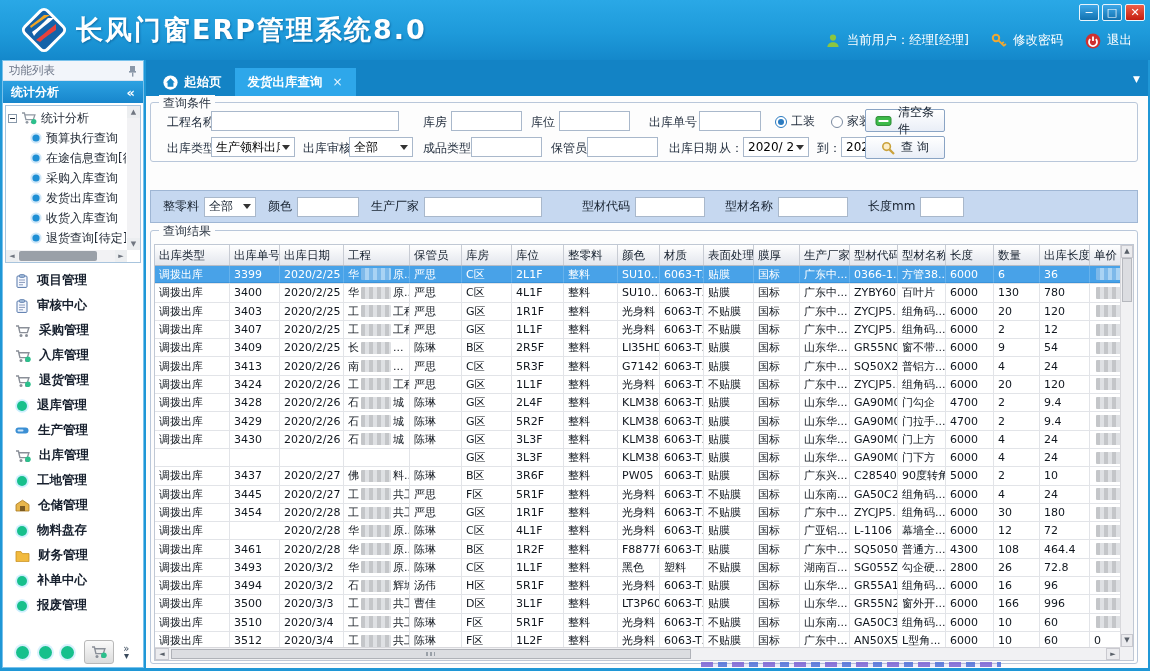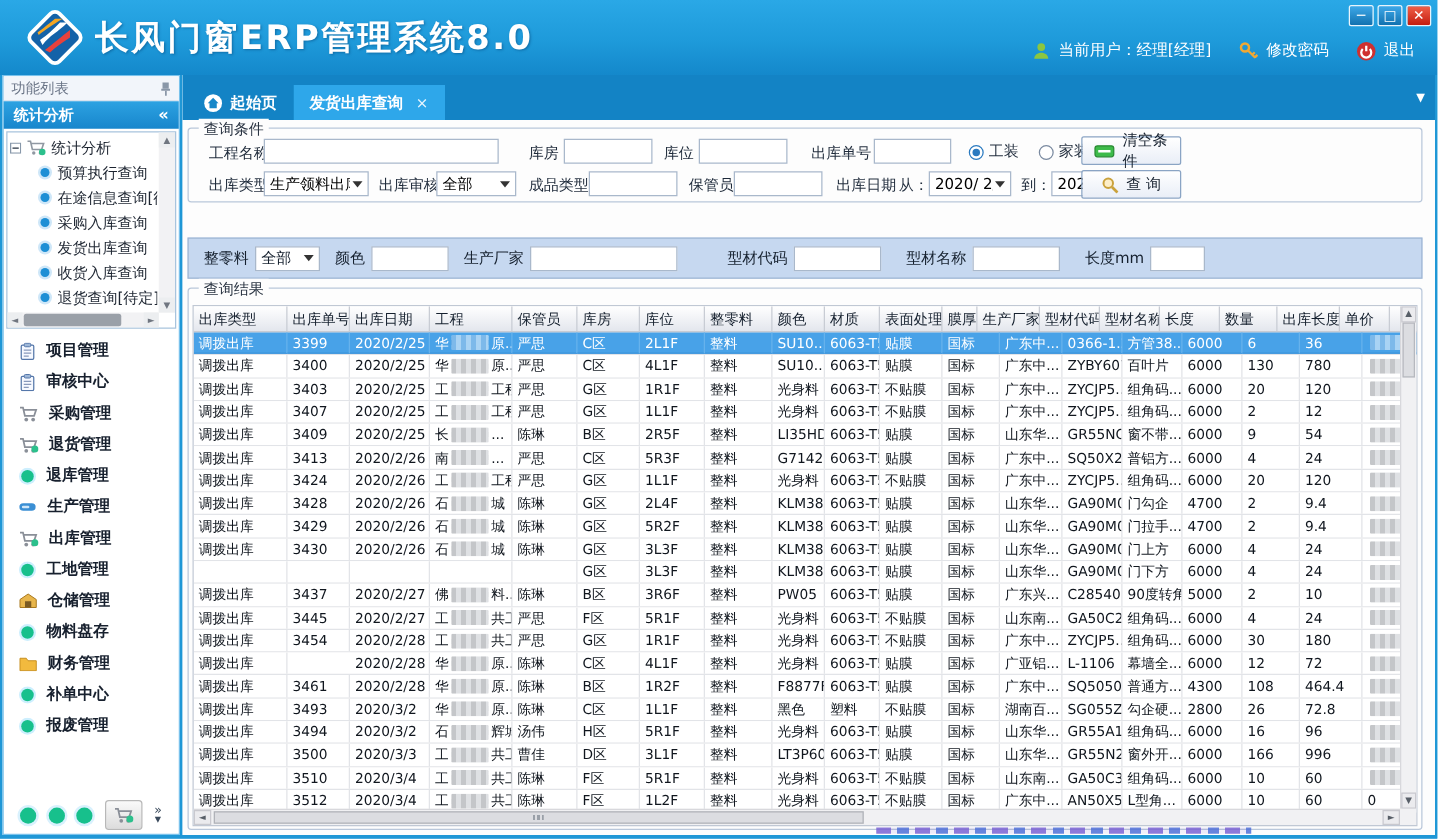--- a/index.html
+++ b/index.html
@@ -299,20 +299,31 @@
           </div>
           <div class="menu-item">
             <span class="ic">
               <svg width="16" height="14" viewBox="0 0 16 14">
                 <path d="M1 2h2.4l1.5 6.6h7.4l1.6-4.8H4" fill="none" stroke="#8a8f98" stroke-width="1.4"></path>
                 <circle cx="6" cy="11.6" r="1.5" fill="#8a8f98"></circle>
                 <circle cx="11.5" cy="11.6" r="1.5" fill="#8a8f98"></circle>
                 <circle cx="12.9" cy="10.2" r="2.8" fill="#2cc08c"></circle>
               </svg>
             </span>
+            <span class="lbl">入库管理</span>
+          </div>
+          <div class="menu-item">
+            <span class="ic">
+              <svg width="16" height="14" viewBox="0 0 16 14">
+                <path d="M1 2h2.4l1.5 6.6h7.4l1.6-4.8H4" fill="none" stroke="#8a8f98" stroke-width="1.4"></path>
+                <circle cx="6" cy="11.6" r="1.5" fill="#8a8f98"></circle>
+                <circle cx="11.5" cy="11.6" r="1.5" fill="#8a8f98"></circle>
+                <circle cx="12.9" cy="10.2" r="2.8" fill="#2cc08c"></circle>
+              </svg>
+            </span>
             <span class="lbl">退货管理</span>
           </div>
           <div class="menu-item">
             <span class="ic">
               <svg width="14" height="14" viewBox="0 0 14 14">
                 <circle cx="7" cy="7" r="6.8" fill="#cdeffe"></circle>
                 <circle cx="7" cy="7" r="5" fill="#17c08c"></circle>
               </svg>
             </span>
             <span class="lbl">退库管理</span>
@@ -543,21 +554,21 @@
                 </div>
                 <div class="th" style="width: 42px;">
                   <span class="lbl">颜色</span>
                 </div>
                 <div class="th" style="width: 44px;">
                   <span class="lbl">材质</span>
                 </div>
                 <div class="th" style="width: 50px;">
                   <span class="lbl">表面处理</span>
                 </div>
-                <div class="th" style="width: 28px;">
+                <div class="th" style="width: 46px;">
                   <span class="lbl">膜厚</span>
                 </div>
                 <div class="th" style="width: 50px;">
                   <span class="lbl">生产厂家</span>
                 </div>
                 <div class="th" style="width: 48px;">
                   <span class="lbl">型材代码</span>
                 </div>
                 <div class="th" style="width: 48px;">
                   <span class="lbl">型材名称</span>

